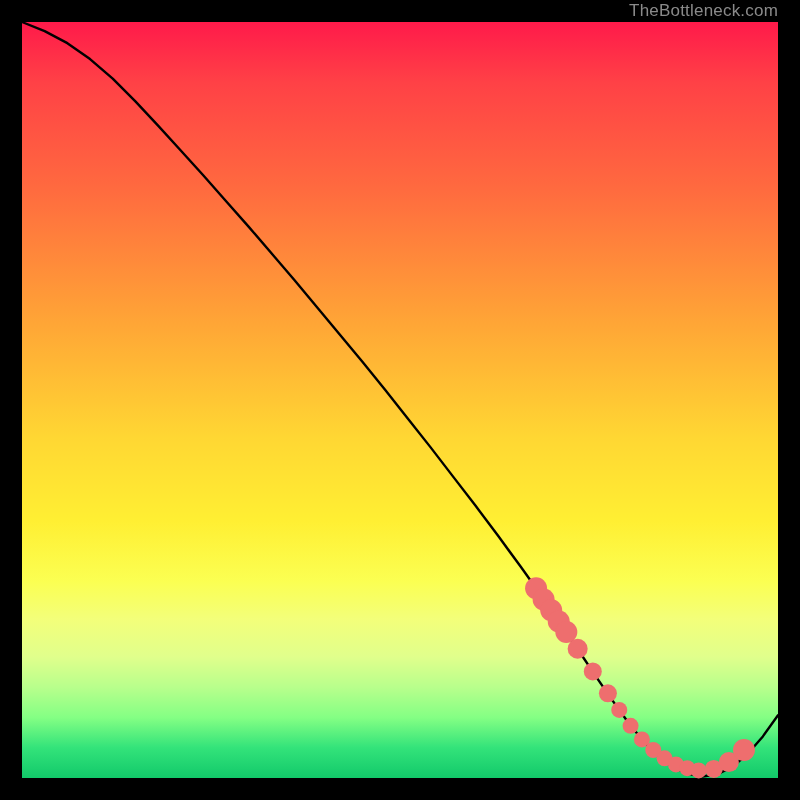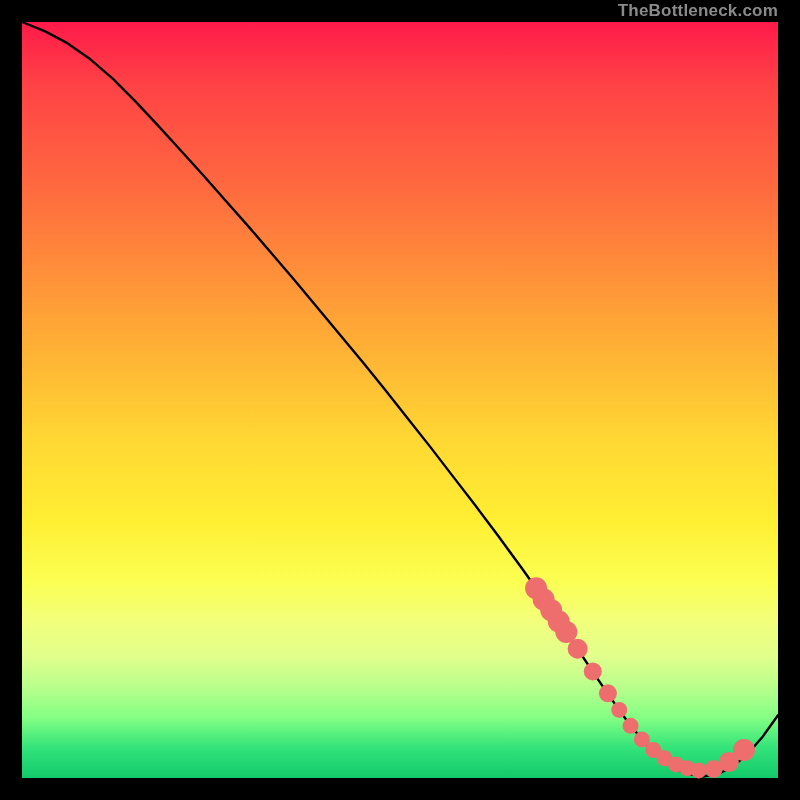--- a/index.html
+++ b/index.html
@@ -49,21 +49,21 @@
     overflow: visible;
   }
   .watermark {
     position: absolute;
     top: 0;
     right: 22px;
     height: 22px;
     line-height: 22px;
     color: #8a8a8a;
     font-size: 17px;
-    font-weight: 700;
+    font-weight: 400;
     letter-spacing: 0.2px;
     user-select: none;
   }
 </style>
 </head>
 <body>
 
 <div class="stage">
   <div class="watermark">TheBottleneck.com</div>
 

